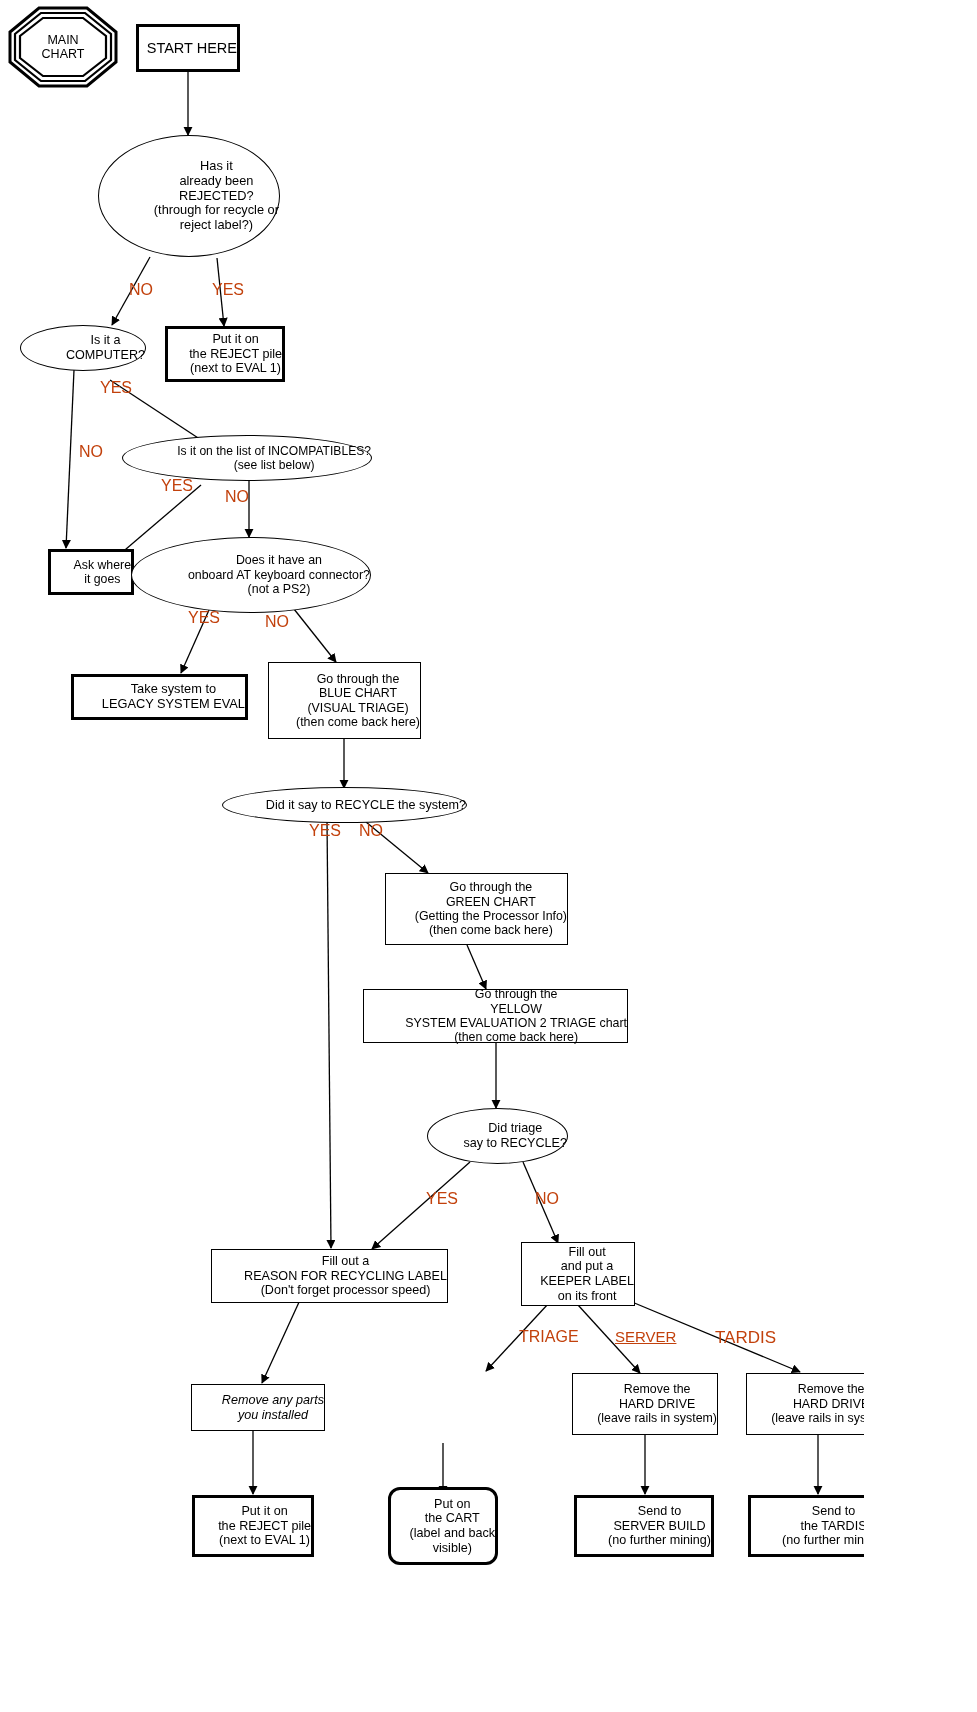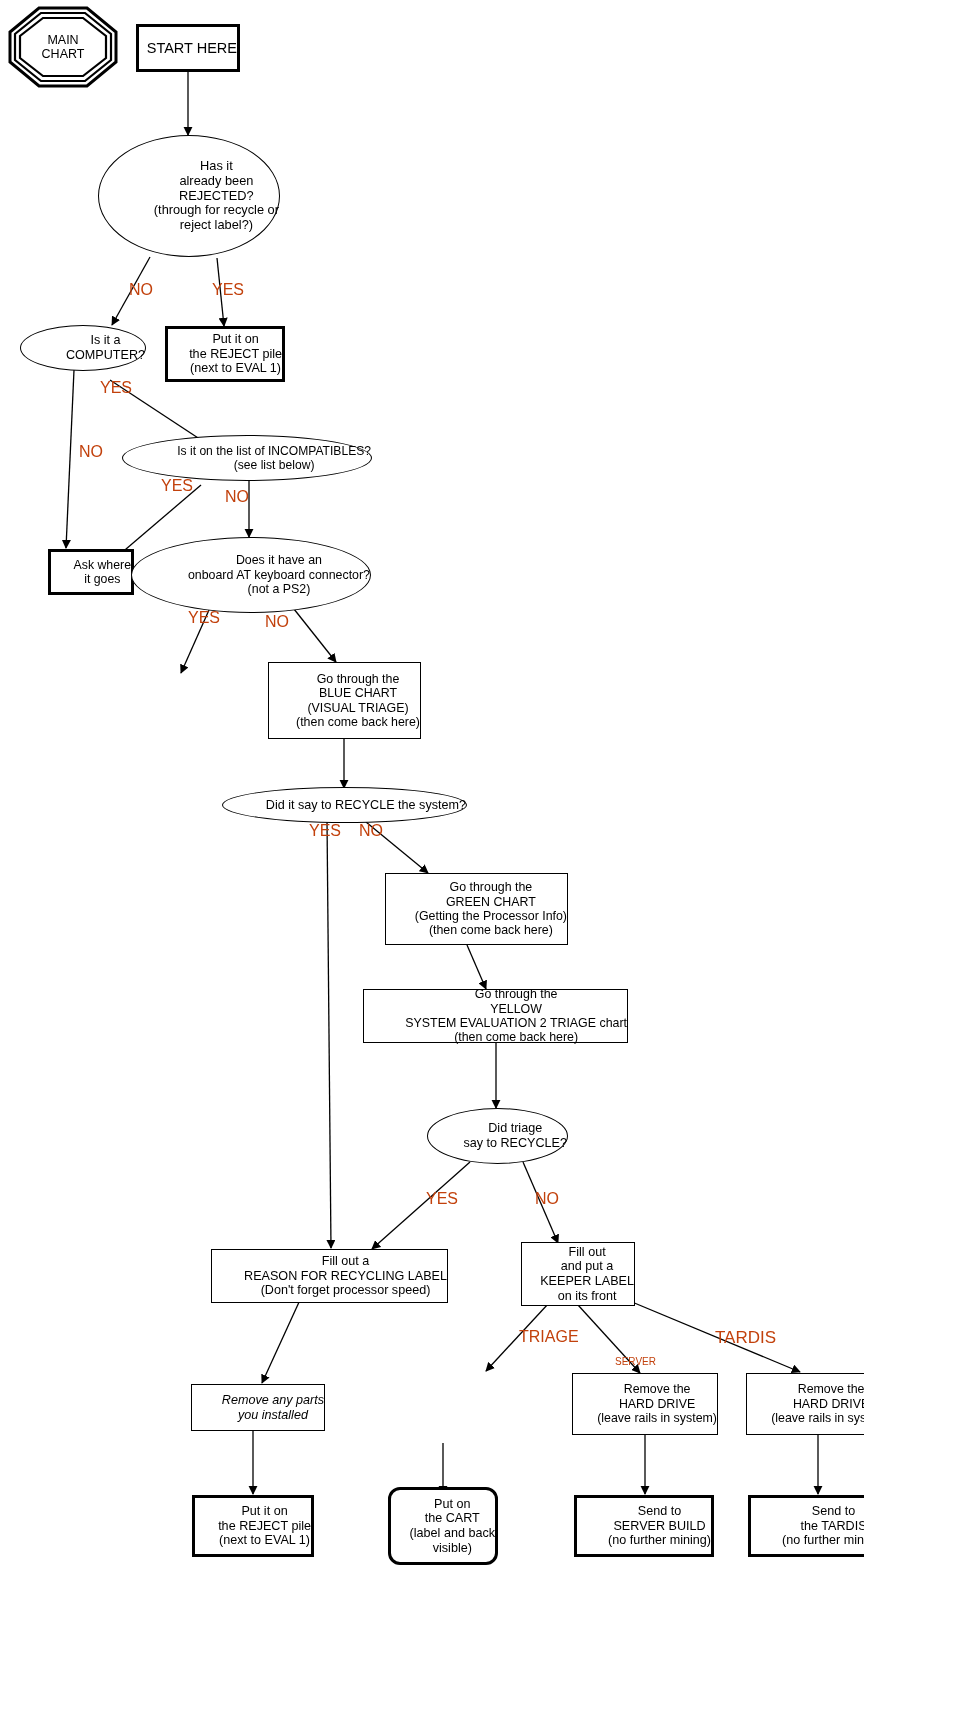--- a/index.html
+++ b/index.html
@@ -135,20 +135,24 @@
 
   <div class="node oval" style="left:131px; top:537px; width:240px; height:76px; font-size:12.4px;">
     <span class="txt">Does it have an
 onboard AT keyboard connector?
 (not a PS2)</span>
   </div>
 
   <div class="edgelabel" style="left:188px; top:609px; font-size:16px;"><span>YES</span></div>
   <div class="edgelabel" style="left:265px; top:613px; font-size:16px;"><span>NO</span></div>
 
+  <div class="node proc thick" style="left:71px; top:674px; width:177px; height:46px; font-size:12.8px;">
+    <span class="txt">Take system to
+LEGACY SYSTEM EVAL</span>
+  </div>
 
   <div class="node proc" style="left:268px; top:662px; width:153px; height:77px; font-size:12.4px;">
     <span class="txt">Go through the
 BLUE CHART
 (VISUAL TRIAGE)
 (then come back here)</span>
   </div>
 
   <div class="node oval" style="left:222px; top:787px; width:245px; height:36px; font-size:12.6px;">
     <span class="txt">Did it say to RECYCLE the system?</span>
@@ -186,21 +190,21 @@
   </div>
 
   <div class="node proc" style="left:521px; top:1242px; width:114px; height:64px; font-size:12.6px;">
     <span class="txt">Fill out
 and put a
 KEEPER LABEL
 on its front</span>
   </div>
 
   <div class="edgelabel" style="left:519px; top:1328px; font-size:16px;"><span>TRIAGE</span></div>
-  <div class="edgelabel" style="left:615px; top:1356px; font-size:10px;"><span>SERVER</span></div>
+  <div class="edgelabel" style="left:615px; top:1328px; font-size:15px;text-decoration:underline;"><span>SERVER</span></div>
   <div class="edgelabel" style="left:715px; top:1328px; font-size:17px;"><span>TARDIS</span></div>
 
   <div class="node proc" style="left:191px; top:1384px; width:134px; height:47px; font-size:12.6px;font-style:italic;">
     <span class="txt">Remove any parts
 you installed</span>
   </div>
 
 
   <div class="node proc" style="left:572px; top:1373px; width:146px; height:62px; font-size:12.4px;">
     <span class="txt">Remove the

